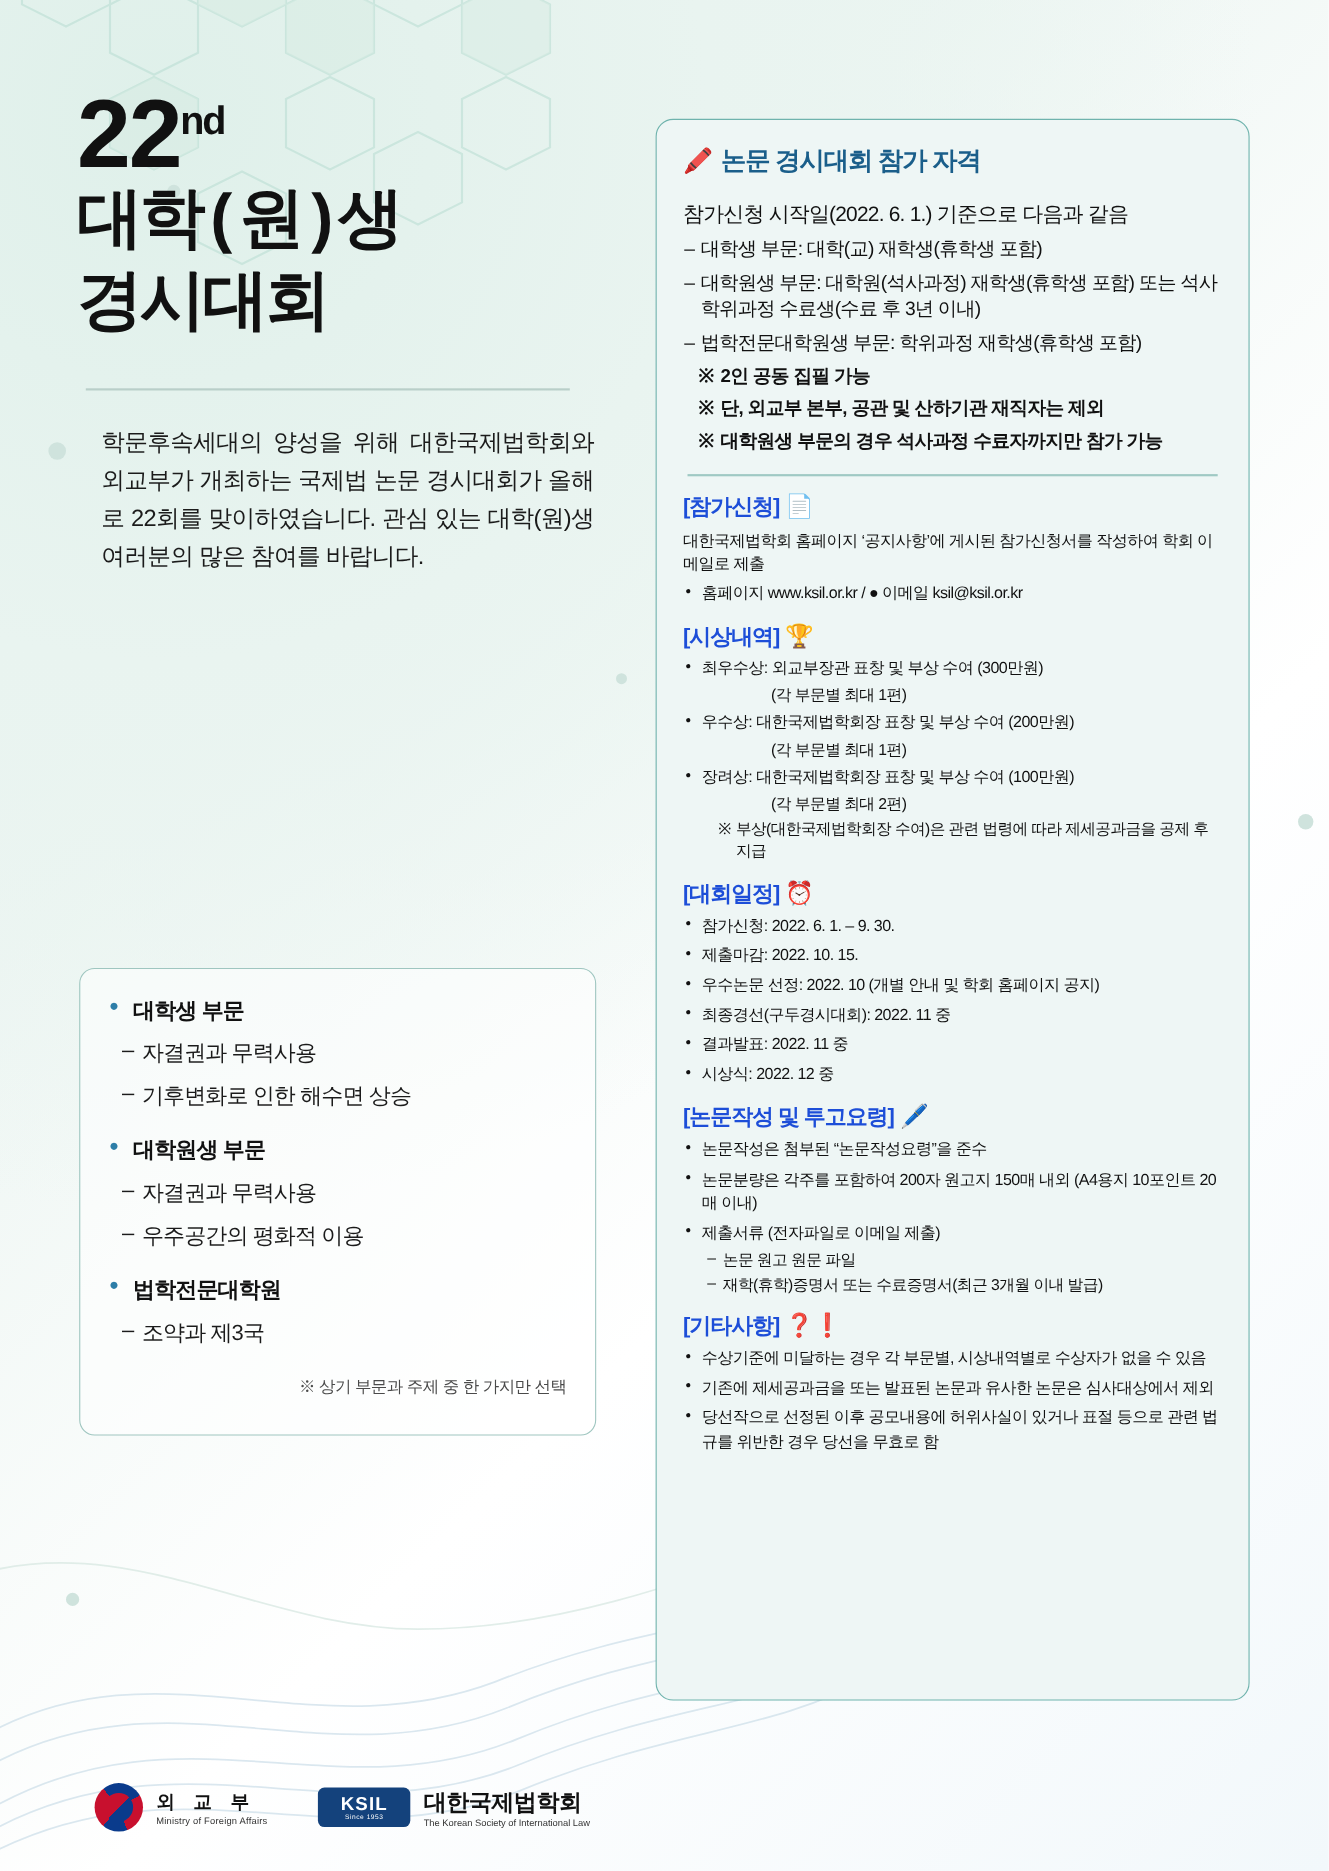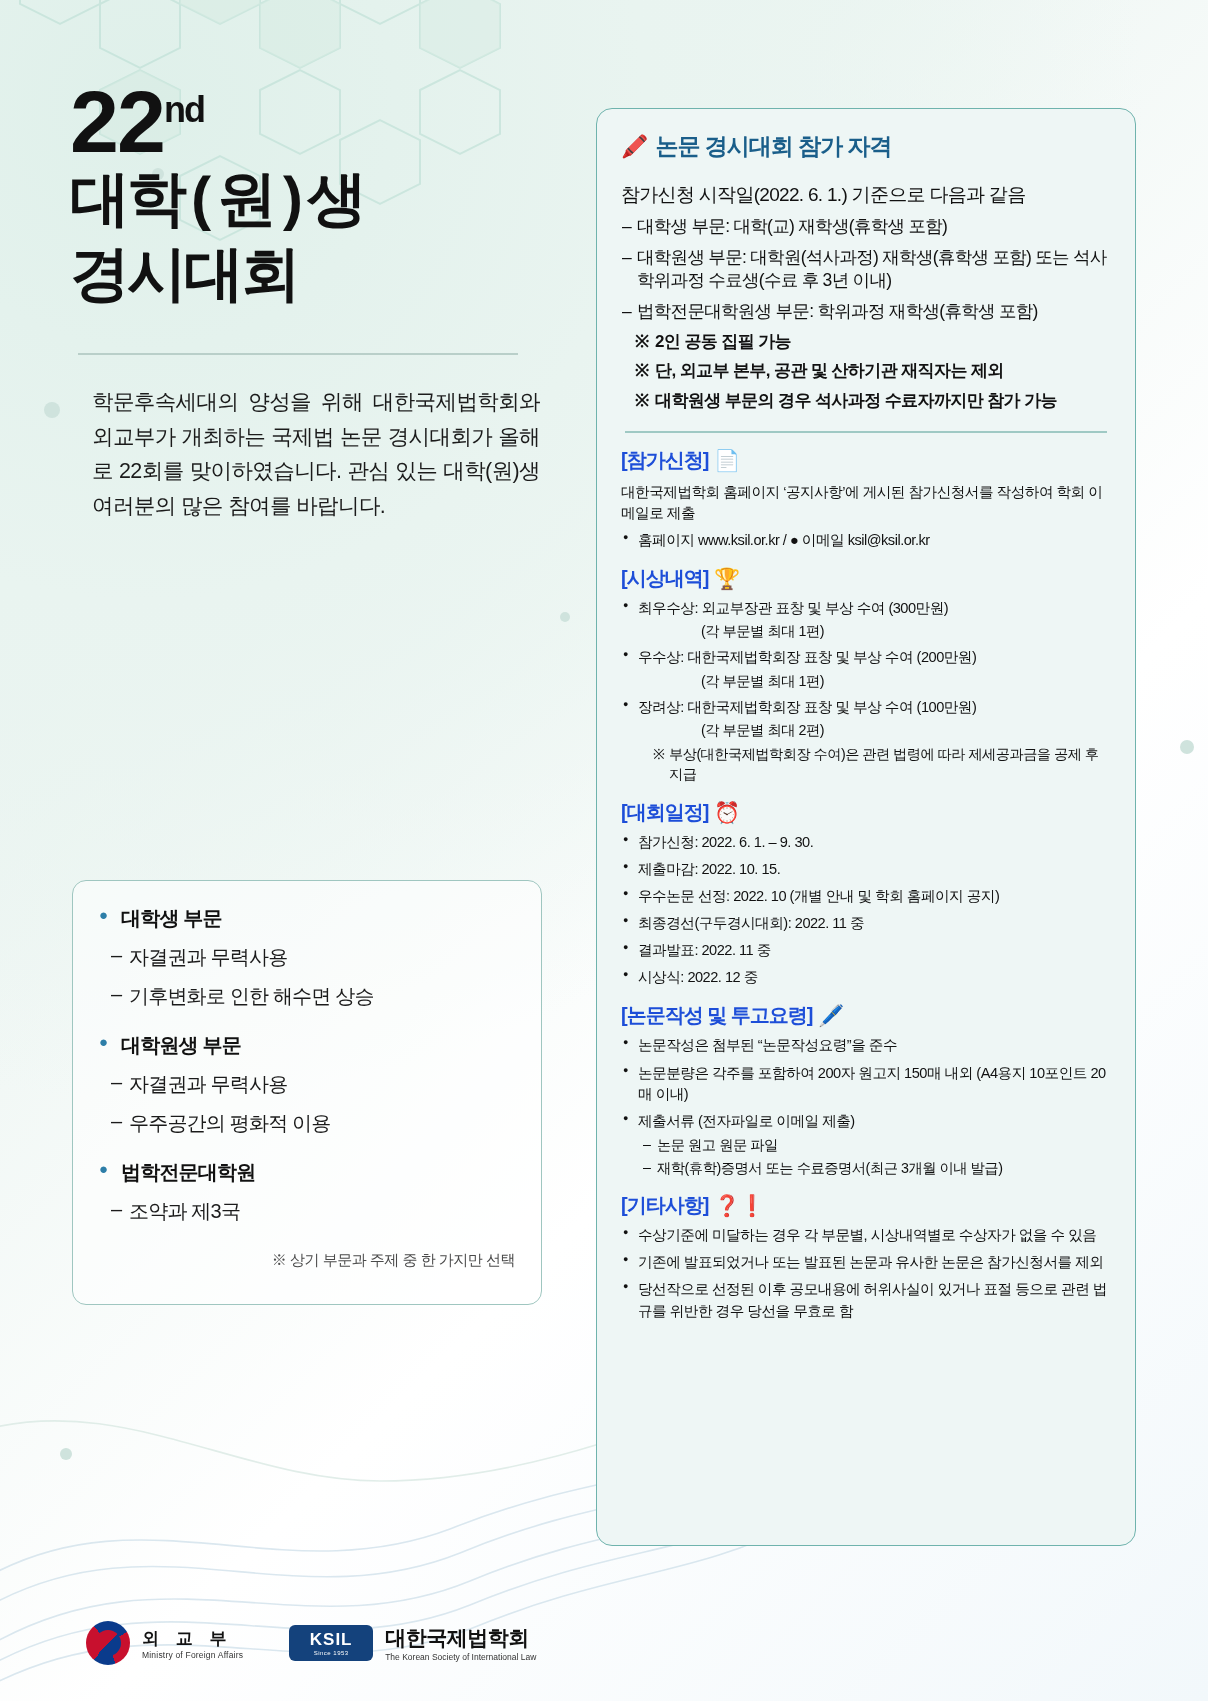--- a/index.html
+++ b/index.html
@@ -257,18 +257,18 @@
       <div class="b-dash">논문 원고 원문 파일</div>
       <div class="b-dash">재학(휴학)증명서 또는 수료증명서(최근 3개월 이내 발급)</div>
     </div>
 
     <div class="block">
       <div class="sec-sub">
         <span>[기타사항]</span>
         <span class="icon">❓❗</span>
       </div>
       <div class="b-item">수상기준에 미달하는 경우 각 부문별, 시상내역별로 수상자가 없을 수 있음</div>
-      <div class="b-item">기존에 발표되었거나 또는 발표된 논문과 유사한 논문은 참가신청서를 제외</div>
+      <div class="b-item">기존에 제세공과금을 또는 발표된 논문과 유사한 논문은 심사대상에서 제외</div>
       <div class="b-item">당선작으로 선정된 이후 공모내용에 허위사실이 있거나 표절 등으로 관련 법규를 위반한 경우 당선을 무효로 함</div>
     </div>
 
   </div>
 </div>
 
 </body></html>

